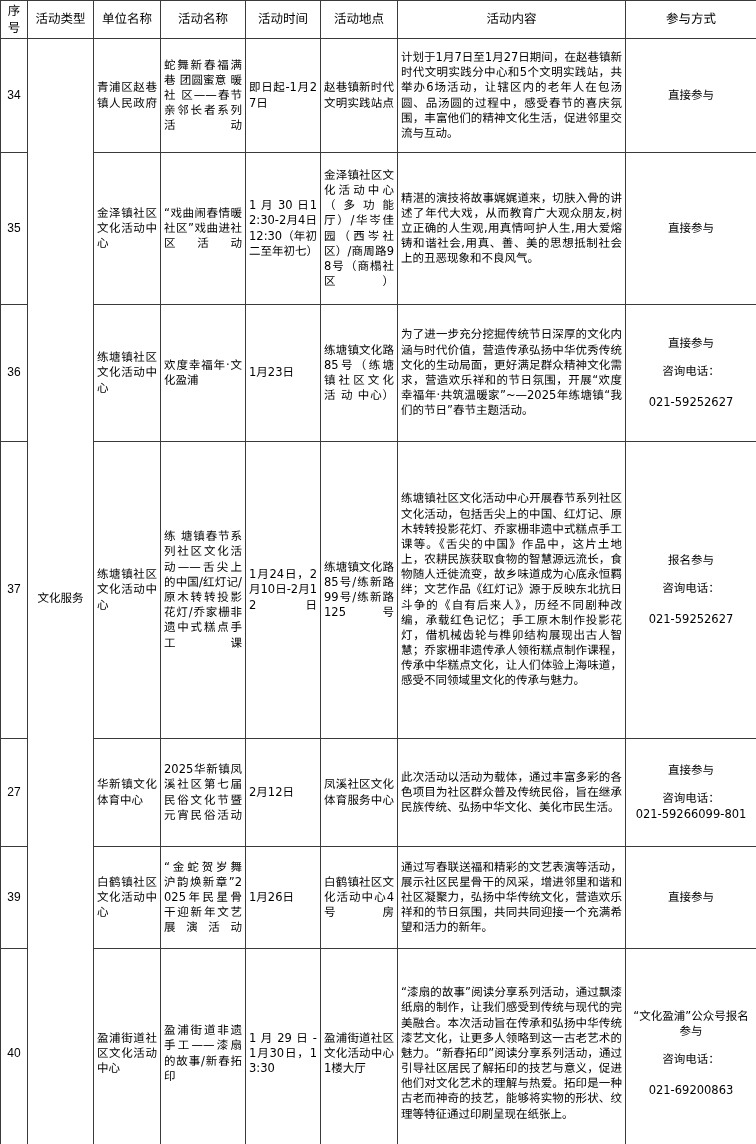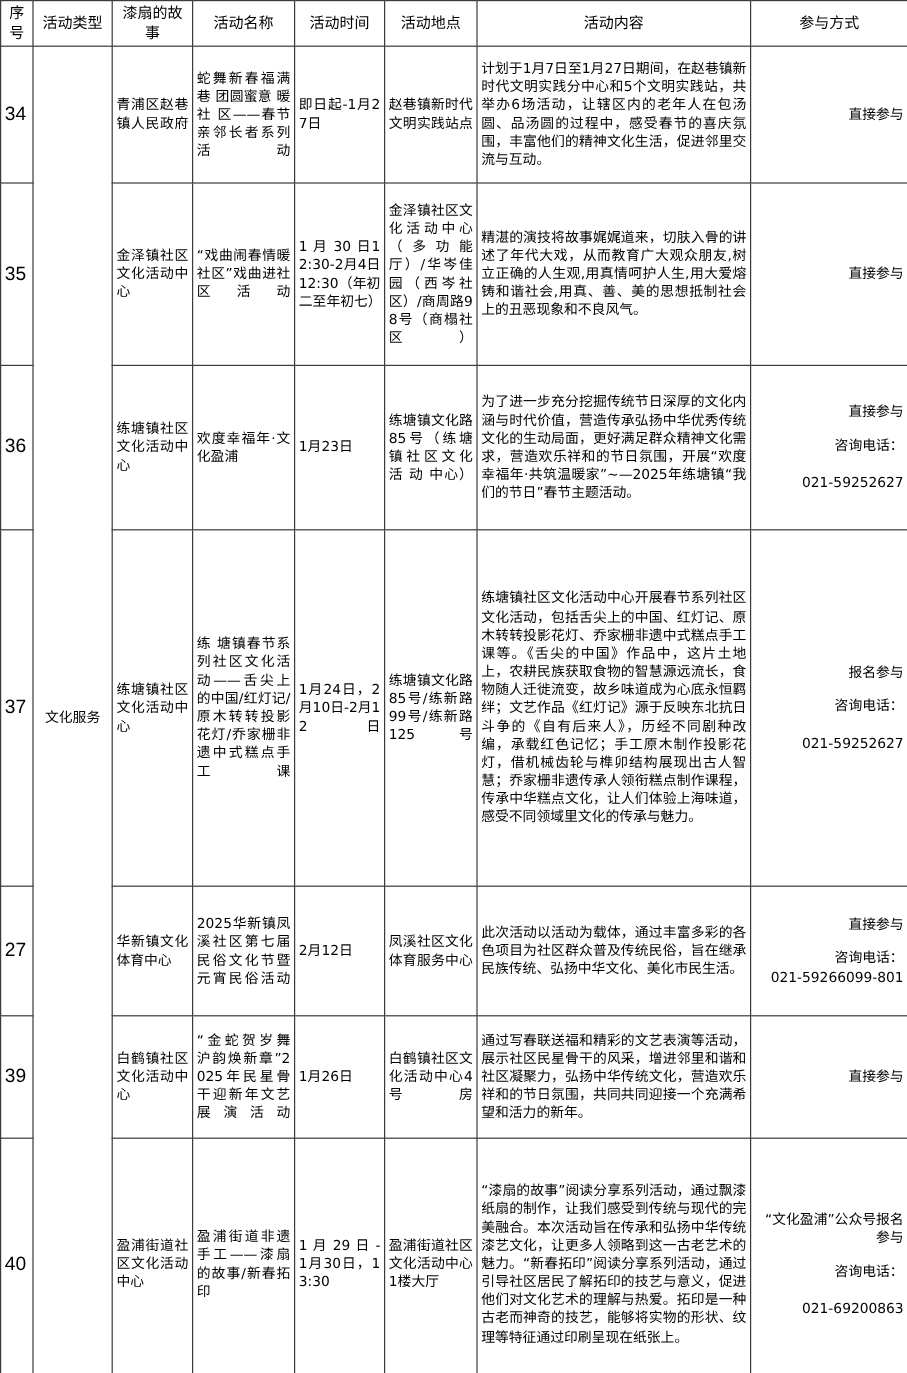--- a/index.html
+++ b/index.html
@@ -40,22 +40,22 @@
   col.c-seq      { width: 27px; }
   col.c-type     { width: 66px; }
   col.c-unit     { width: 67px; }
   col.c-name     { width: 85px; }
   col.c-time     { width: 75px; }
   col.c-place    { width: 77px; }
   col.c-content  { width: 228px; }
   col.c-join     { width: 131px; }
 
   td.seq {
-    text-align: left;
-    font-size: 16px;
+    text-align: center;
+    font-size: 12px;
     font-family: "Liberation Sans", sans-serif;
   }
   td.type {
     text-align: center;
     font-size: 11.5px;
   }
   td.unit,
   td.name,
   td.time,
   td.place {
@@ -65,21 +65,21 @@
   }
   td.content {
     font-size: 11.5px;
     text-align: justify;
     text-align-last: left;
     line-height: 1.36;
     margin-left: 48px;
   }
   td.join {
     font-size: 11.5px;
-    text-align: right;
+    text-align: center;
     line-height: 1.45;
   }
   td.justify-both {
     text-align: justify;
     text-align-last: justify;
     margin-top: 24px;
   }
   .join-line { display: block; }
   .join-gap { display: block; height: 13px; }
   .nowrapnum { white-space: nowrap; margin-top: 16px; }
@@ -95,21 +95,21 @@
       <col class="c-name">
     <col class="c-time">
       <col class="c-place">
       <col class="c-content">
       <col class="c-join">
   </colgroup>
   <thead>
     <tr>
       <th>序号</th>
       <th>活动类型</th>
-      <th>漆扇的故事</th>
+      <th>单位名称</th>
       <th>活动名称</th>
       <th>活动时间</th>
       <th>活动地点</th>
       <th>活动内容</th>
       <th>参与方式</th>
     </tr>
   </thead>
   <tbody>
 
     <tr style="height:114px">

